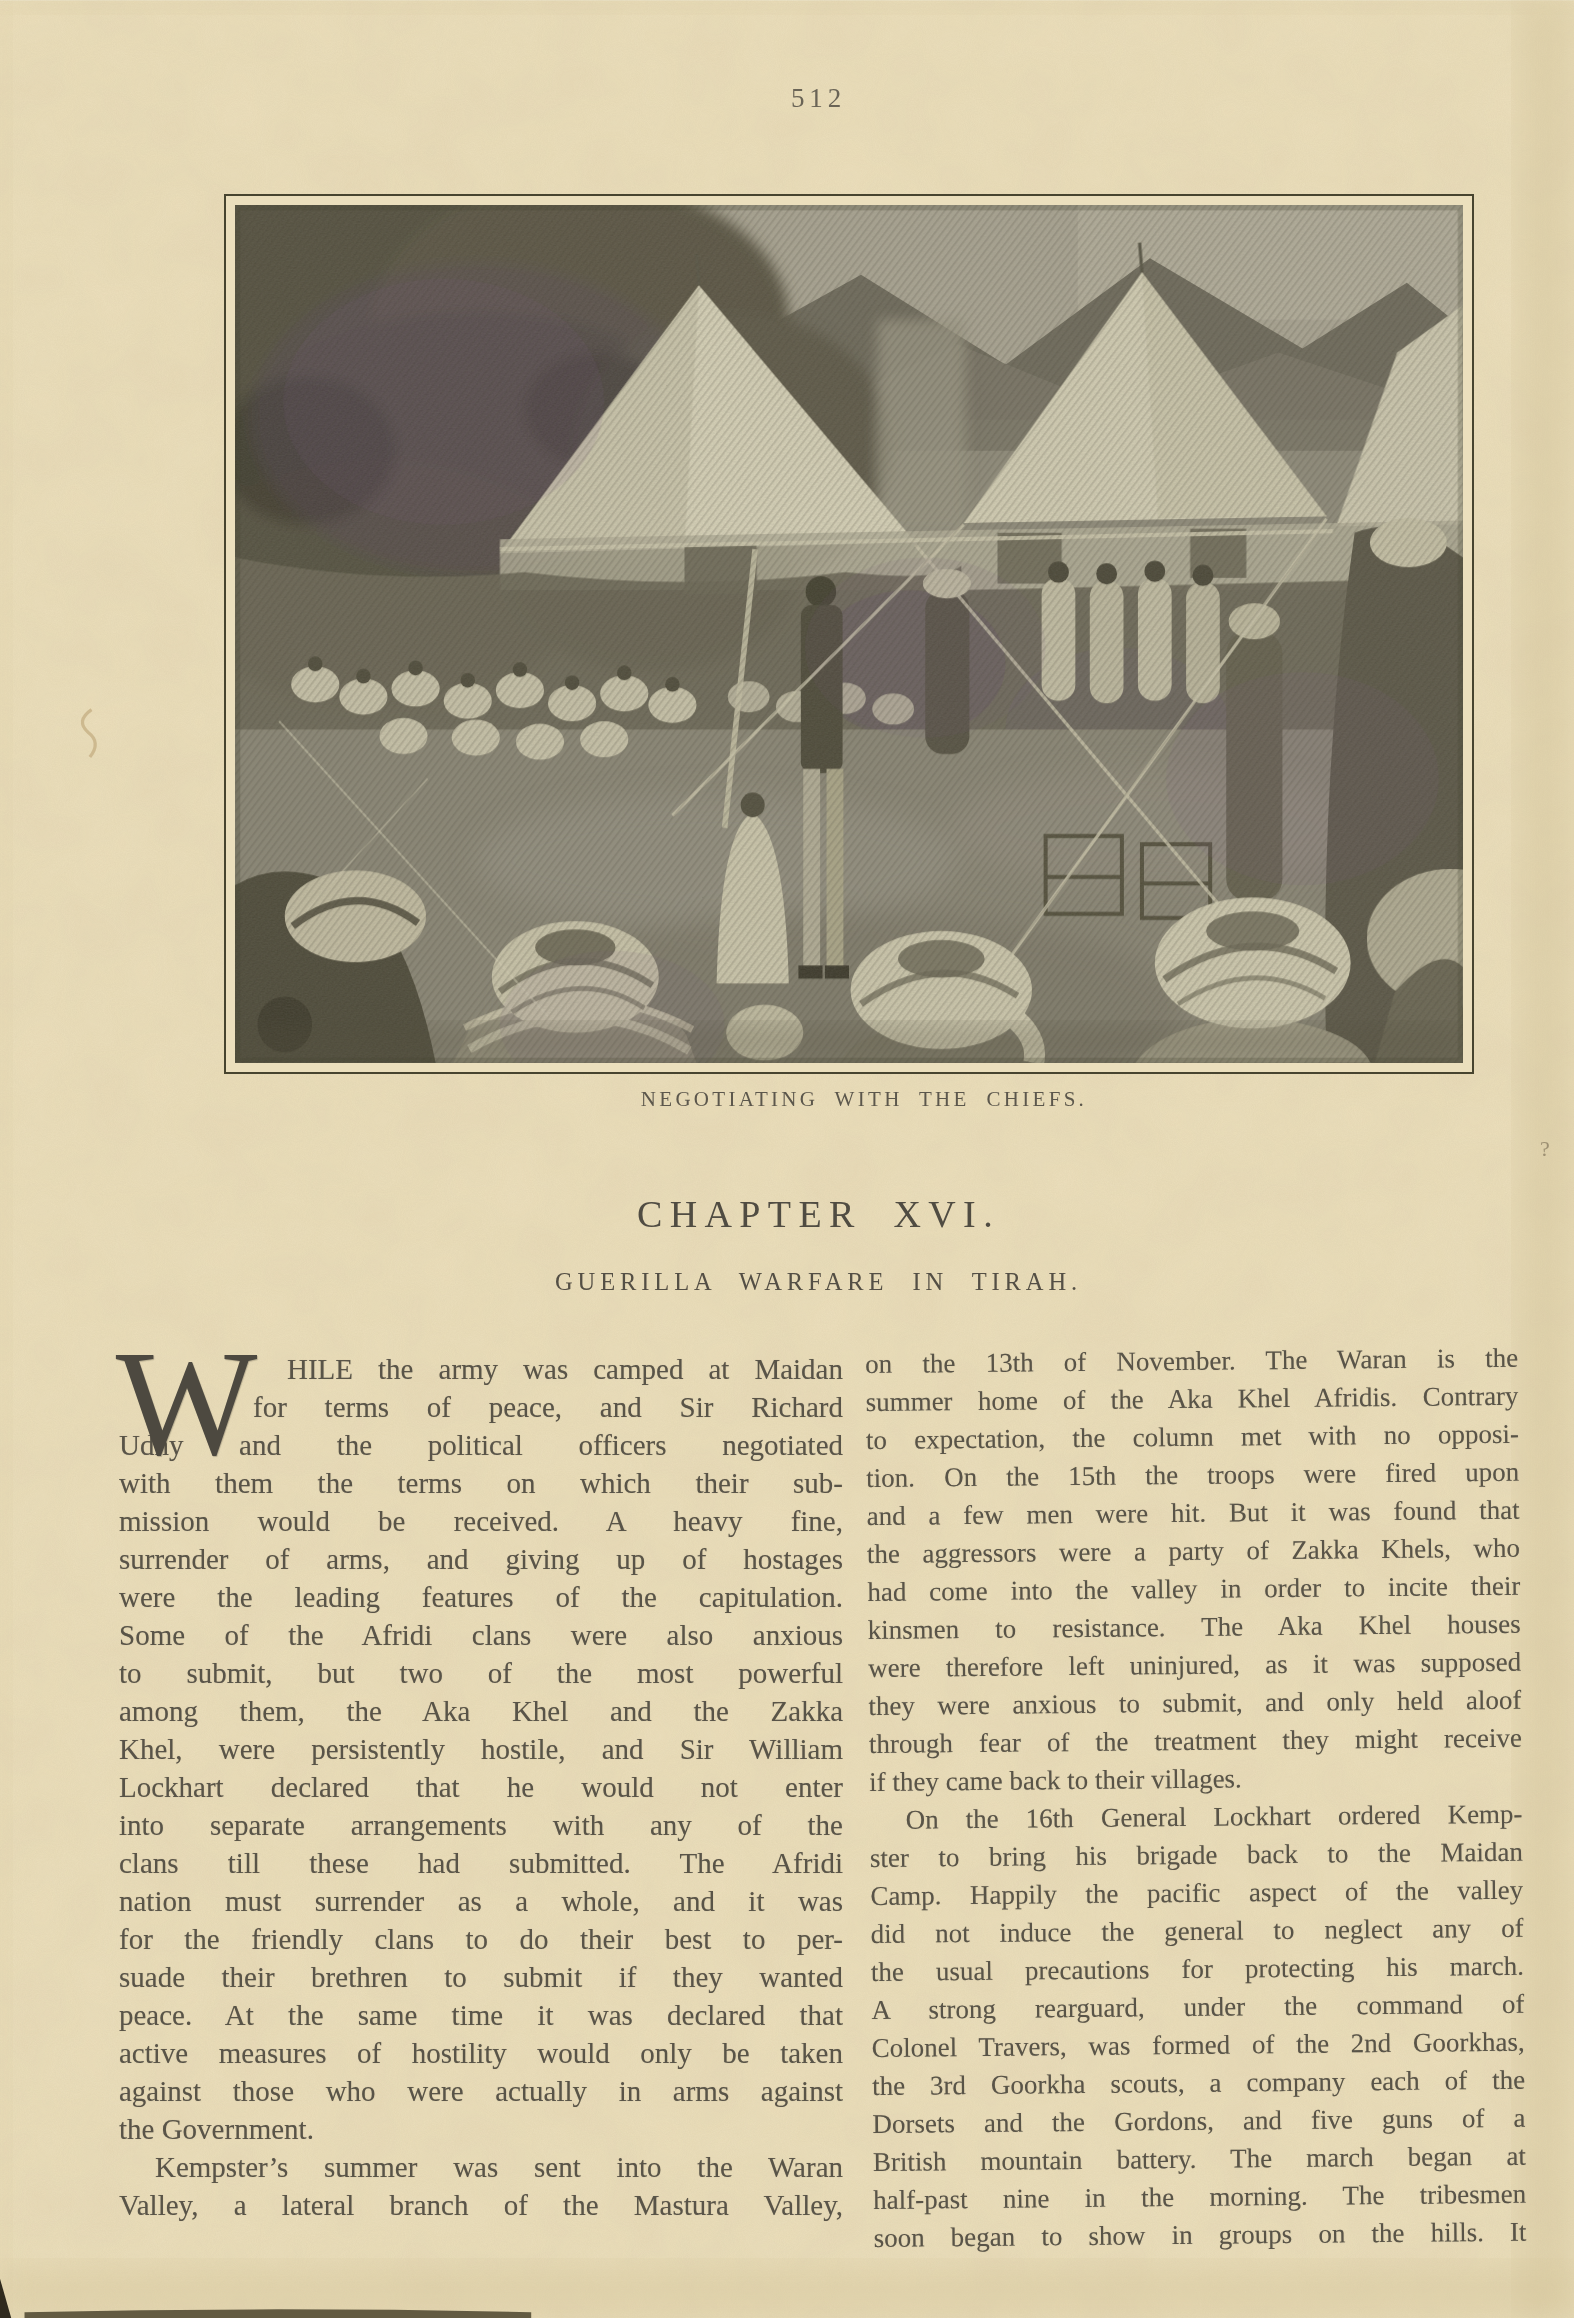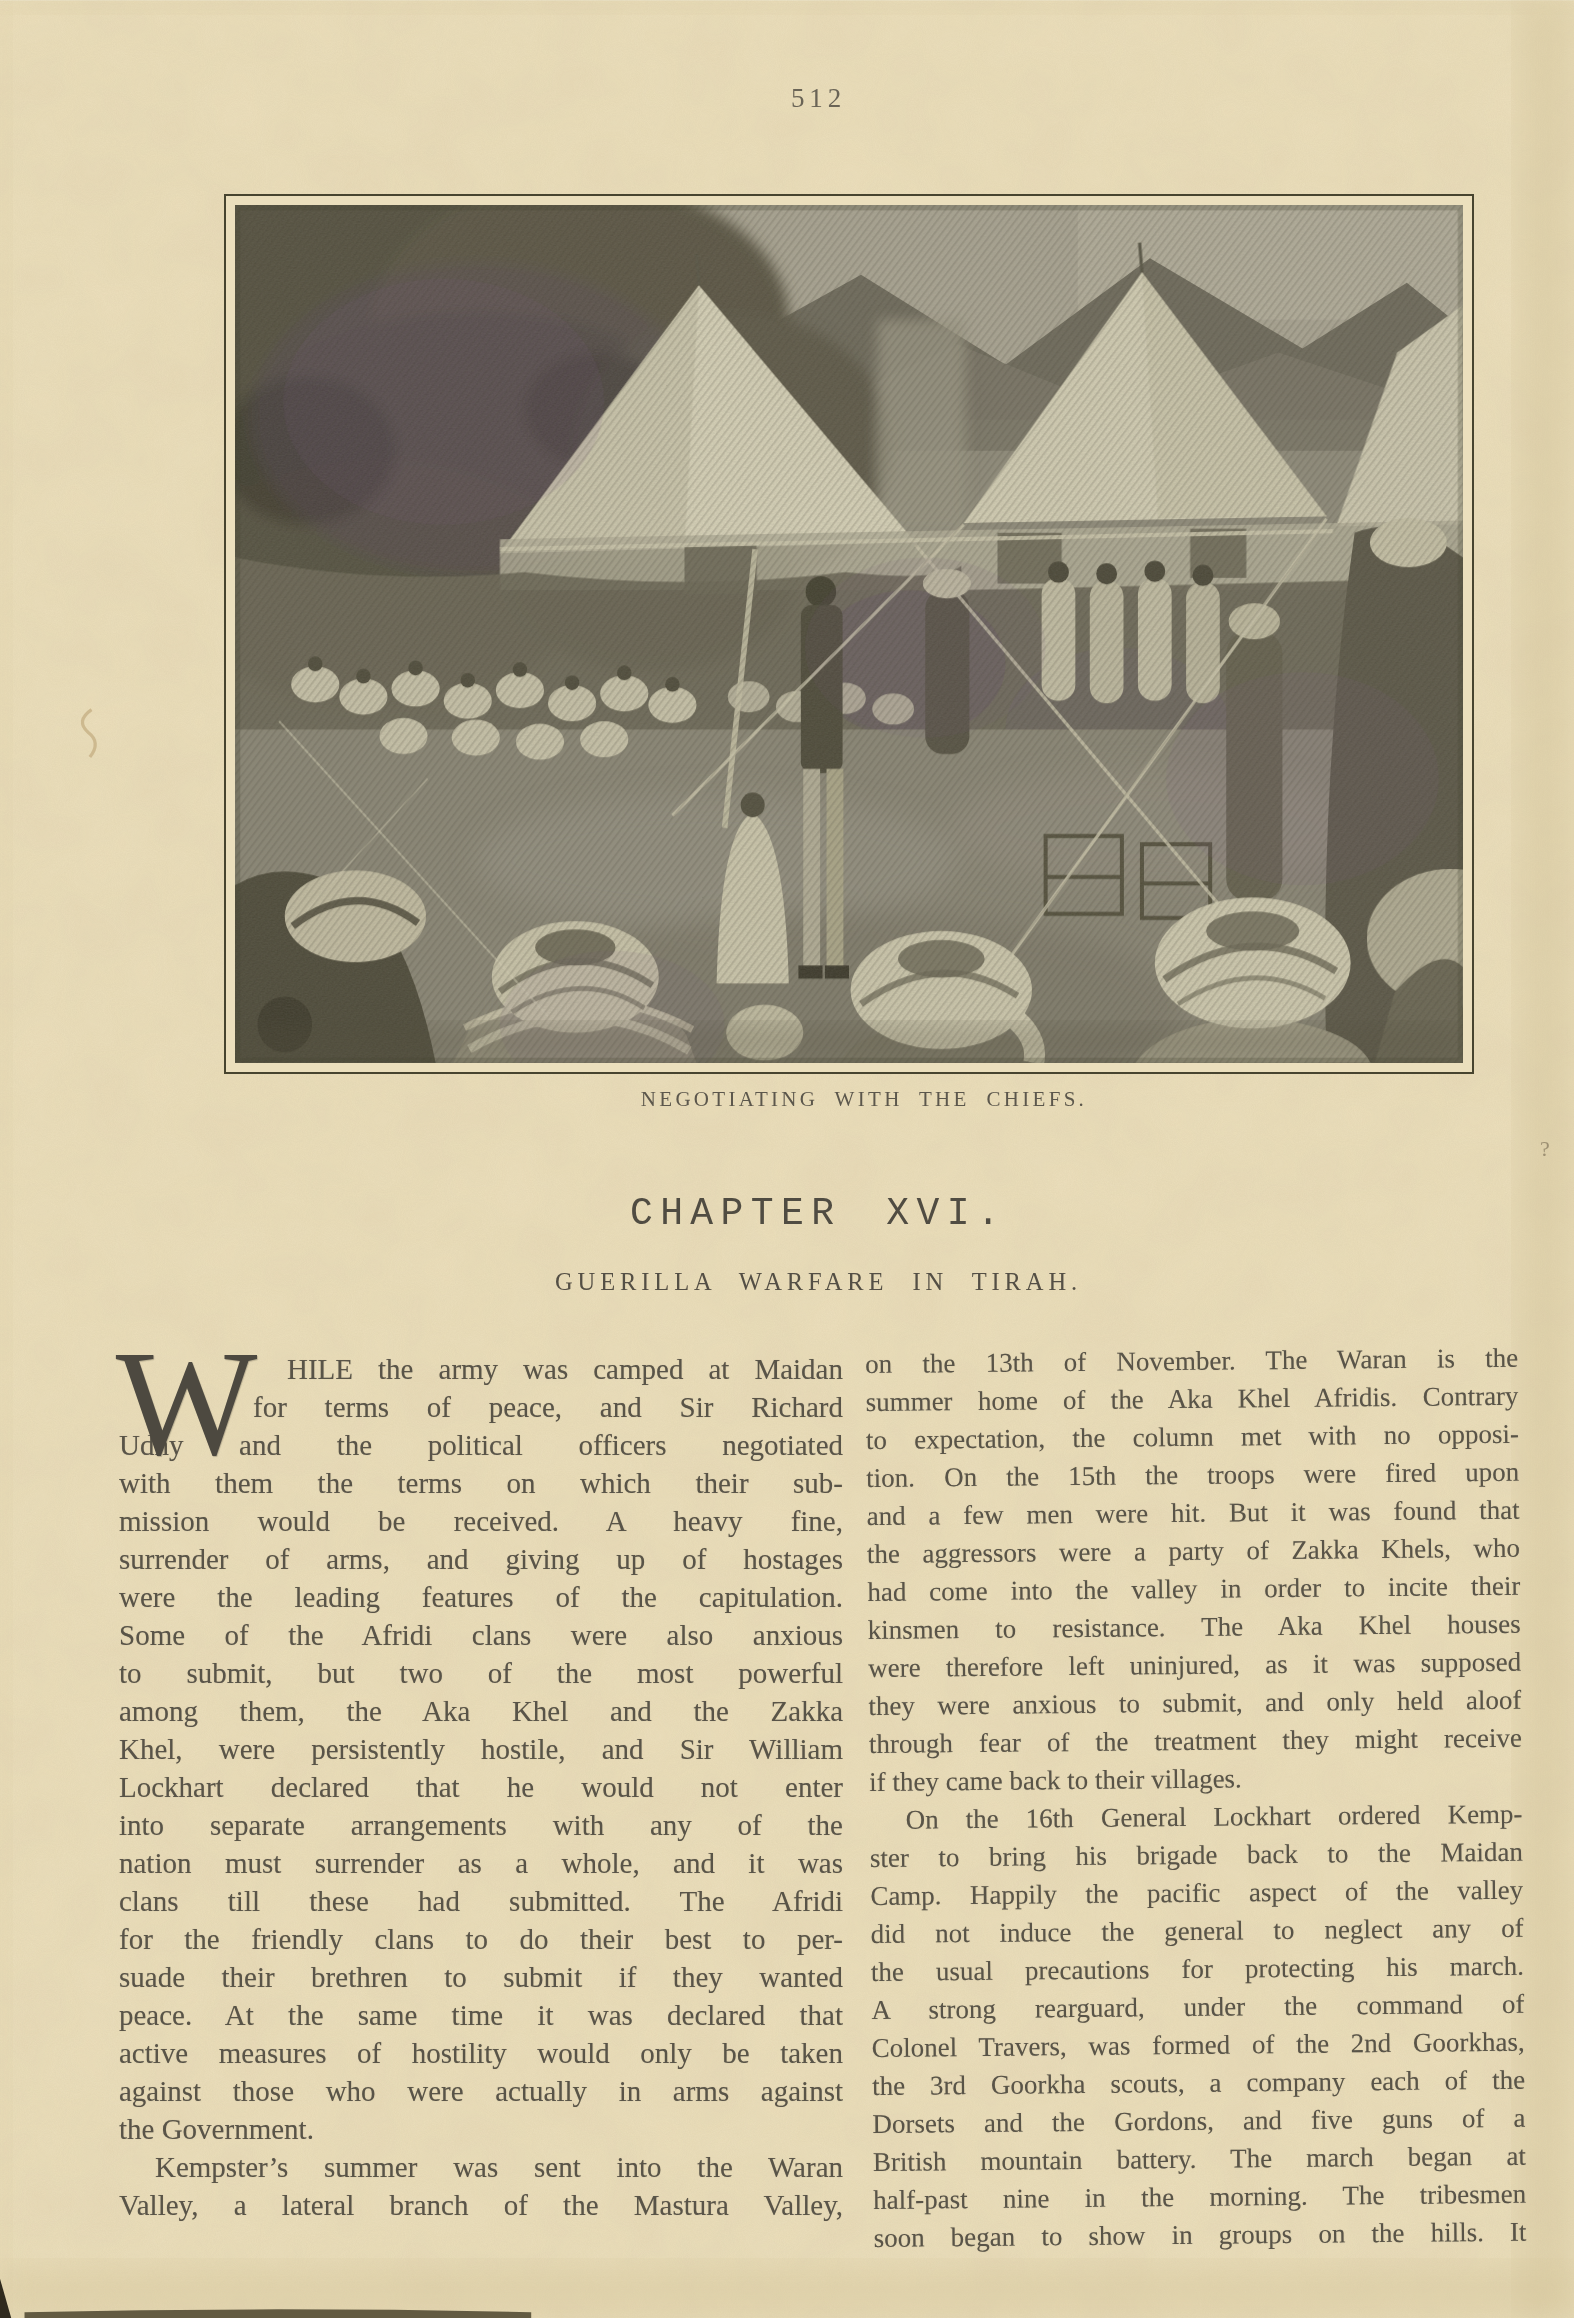--- a/index.html
+++ b/index.html
@@ -11,21 +11,21 @@
     font-size:27px; letter-spacing:4.9px; color:#6a6456; }
 
   .photo-frame { position:absolute; left:224px; top:194px; width:1250px; height:880px;
     box-sizing:border-box; border:2.5px solid #47442f; background:#ebdfbd; padding:9px; }
   .photo-frame svg { display:block; width:100%; height:100%; }
 
   .caption { position:absolute; left:239px; top:1087px; width:1250px; text-align:center;
     font-size:21px; letter-spacing:3.3px; word-spacing:8.2px; color:#5c574c; }
 
   .chapter-title { position:absolute; left:119px; top:1192px; width:1399px; text-align:center;
-    font-size:38px; letter-spacing:7.4px; word-spacing:14.7px; color:#504c42;font-family:Liberation Mono, monospace; }
+    font-size:38px; letter-spacing:7.4px; word-spacing:14.7px; color:#504c42; }
   .chapter-sub { position:absolute; left:119px; top:1268px; width:1399px; text-align:center;
     font-size:24.5px; letter-spacing:4.9px; word-spacing:13px; color:#544f45; }
 
   .col { position:absolute; color:#595448; }
   .col-left  { left:119px;  top:1350px; width:724px; font-size:29px; }
   .col-right { left:865px; top:1345px; width:653px; font-size:27px;
     transform:rotate(-0.55deg); transform-origin:0 0; }
 
   .line { height:38px; line-height:38px; overflow:hidden; text-align:justify;
     text-shadow:0 0 0.8px rgba(88,82,70,.35); }
@@ -262,22 +262,22 @@
         <div class="line">with them the terms on which their sub-</div>
         <div class="line">mission would be received. A heavy fine,</div>
         <div class="line">surrender of arms, and giving up of hostages</div>
         <div class="line">were the leading features of the capitulation.</div>
         <div class="line">Some of the Afridi clans were also anxious</div>
         <div class="line">to submit, but two of the most powerful</div>
         <div class="line">among them, the Aka Khel and the Zakka</div>
         <div class="line">Khel, were persistently hostile, and Sir William</div>
         <div class="line">Lockhart declared that he would not enter</div>
         <div class="line">into separate arrangements with any of the</div>
+        <div class="line">clans till these had submitted. The Afridi</div>
         <div class="line">nation must surrender as a whole, and it was</div>
-        <div class="line">clans till these had submitted. The Afridi</div>
         <div class="line">for the friendly clans to do their best to per-</div>
         <div class="line">suade their brethren to submit if they wanted</div>
         <div class="line">peace. At the same time it was declared that</div>
         <div class="line">active measures of hostility would only be taken</div>
         <div class="line">against those who were actually in arms against</div>
         <div class="line noj">the Government.</div>
         <div class="line" style="padding-left: 36px;">Kempster’s summer was sent into the Waran</div>
         <div class="line">Valley, a lateral branch of the Mastura Valley,</div>
       </div>
   </div>

